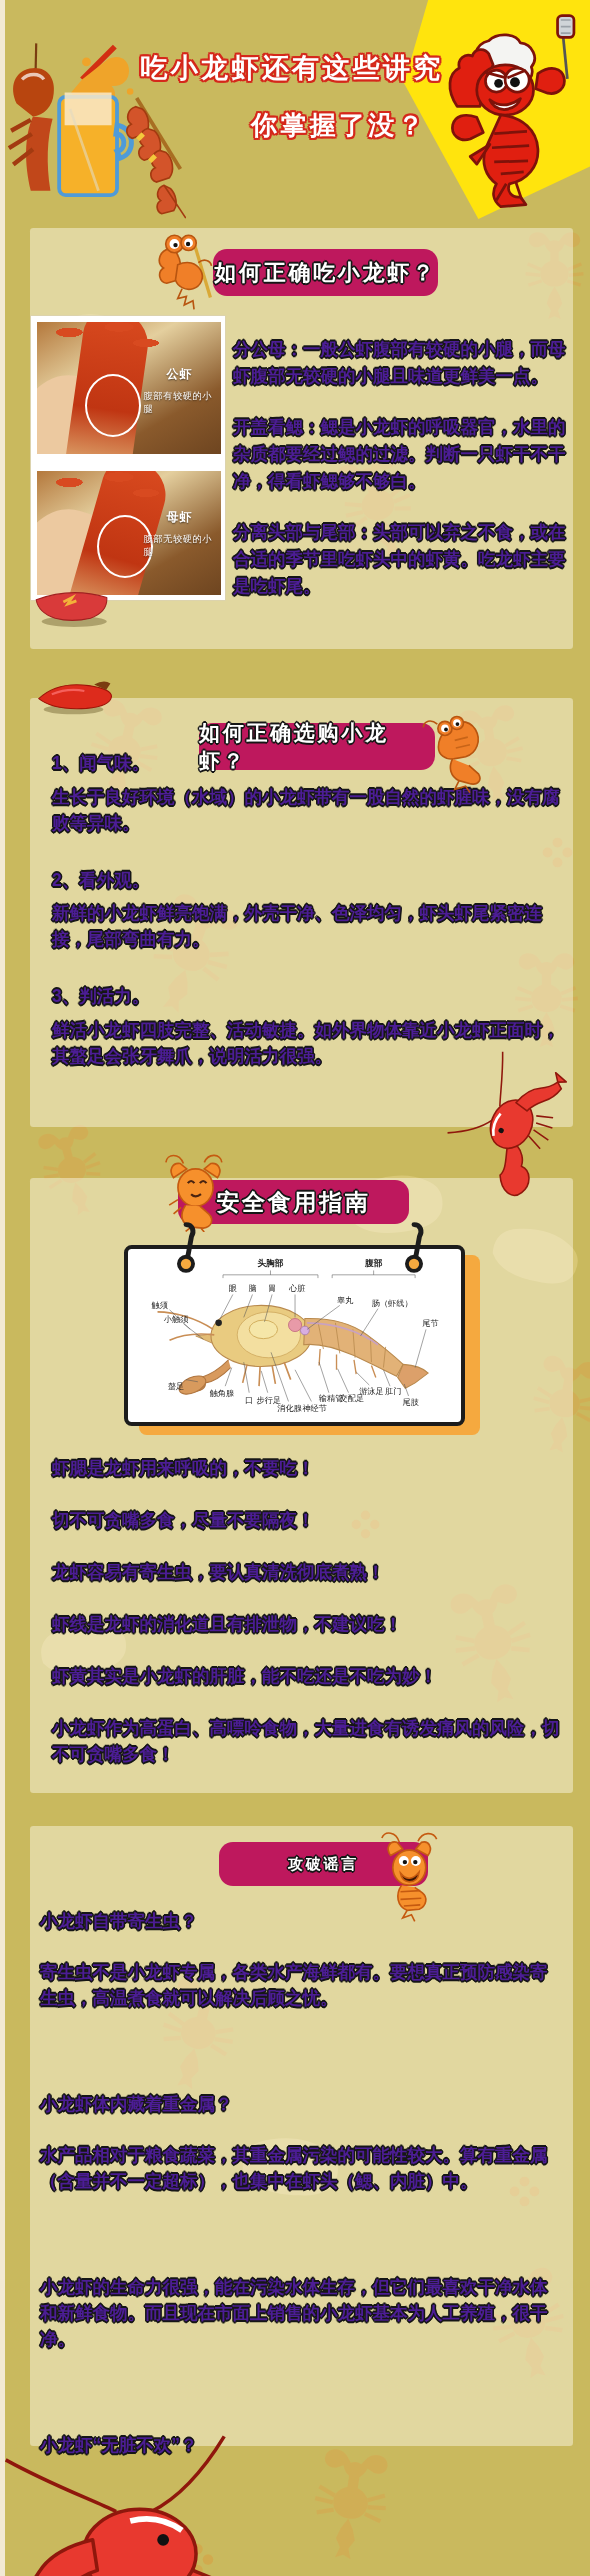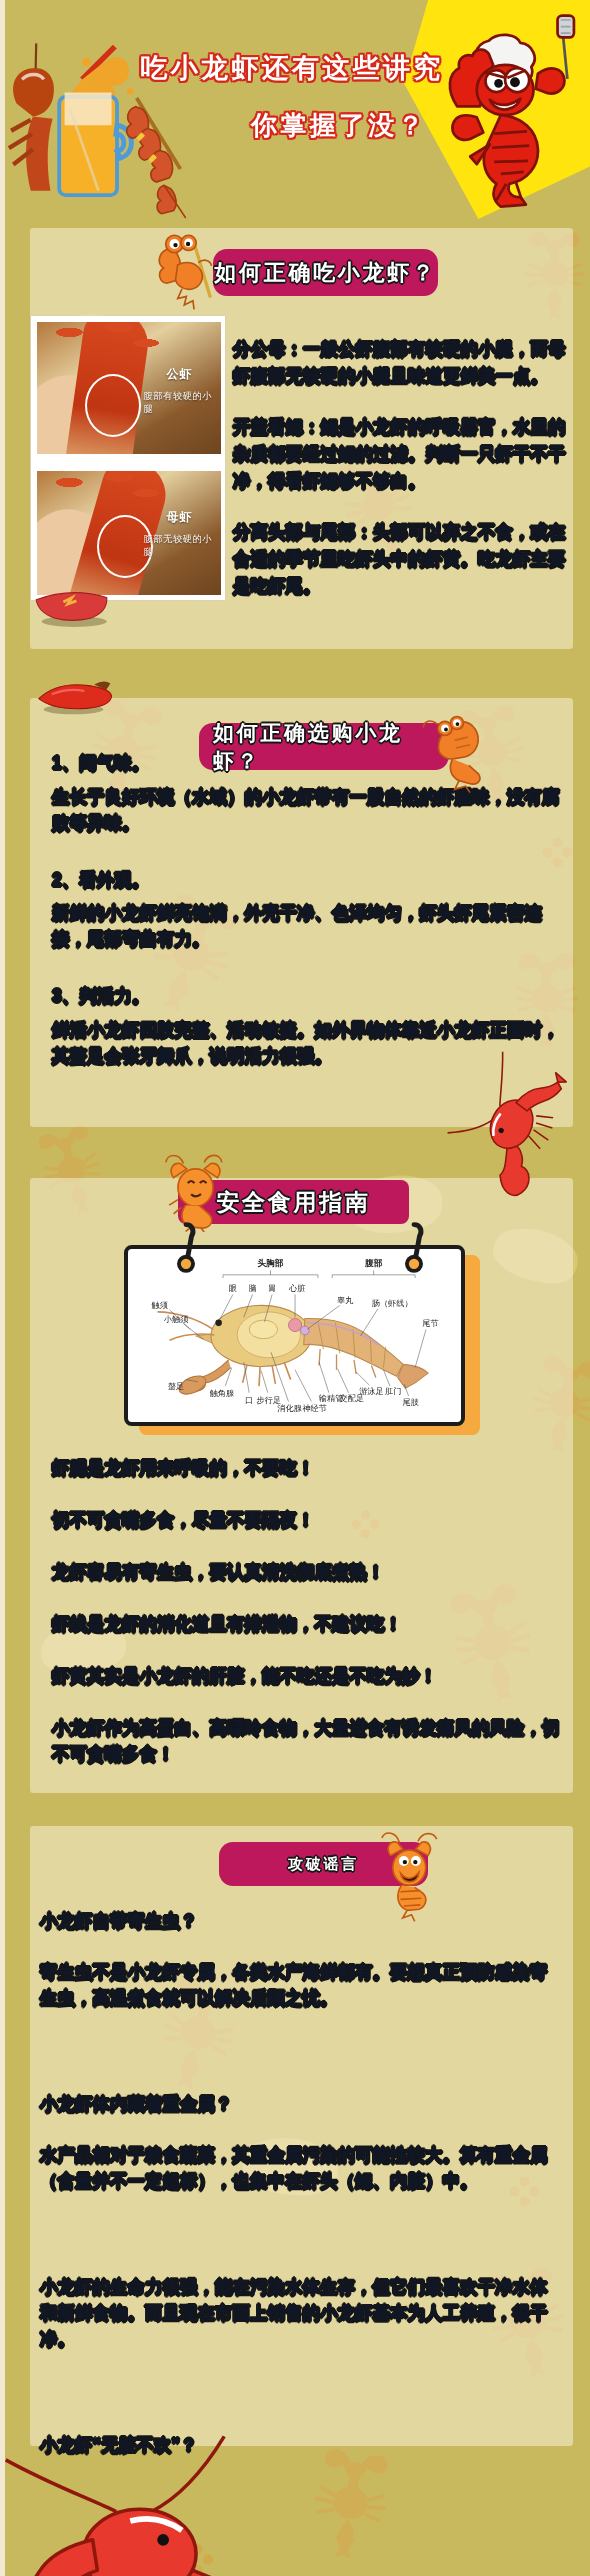--- a/index.html
+++ b/index.html
@@ -14,21 +14,21 @@
   
   .panel{position:absolute;left:30px;width:543px;background:rgba(253,249,233,0.47);
     border-radius:3.3px;z-index:1;}
   
   .badge{position:absolute;background:#be185d;border-radius:14px;display:flex;
     align-items:center;justify-content:center;z-index:3;}
   .badge-text{color:#fff;font-weight:bold;letter-spacing:2.7px;
     text-shadow:1.6px 0 0 #161616,-1.6px 0 0 #161616,0 1.6px 0 #161616,0 -1.6px 0 #161616,
       1.1px 1.1px 0 #161616,-1.1px 1.1px 0 #161616,1.1px -1.1px 0 #161616,-1.1px -1.1px 0 #161616;}
   
-  .ot{color:#0f172a;font-weight:bold;
+  .ot{color:#4c1d95;font-weight:bold;
     text-shadow:1.6px 0 0 #161616,-1.6px 0 0 #161616,0 1.6px 0 #161616,0 -1.6px 0 #161616,
       1.1px 1.1px 0 #161616,-1.1px 1.1px 0 #161616,1.1px -1.1px 0 #161616,-1.1px -1.1px 0 #161616;}
   .otr{color:#fff;font-weight:bold;
     text-shadow:2.2px 0 0 #d5281b,-2.2px 0 0 #d5281b,0 2.2px 0 #d5281b,0 -2.2px 0 #d5281b,
       1.6px 1.6px 0 #d5281b,-1.6px 1.6px 0 #d5281b,1.6px -1.6px 0 #d5281b,-1.6px -1.6px 0 #d5281b;}
   .sec1-p{font-size:17.5px;line-height:27px;margin:0 0 24px 0;}
   .item-h{font-size:17.5px;line-height:26px;margin:0 0 7.7px 0;}
   .item-b{font-size:17.5px;line-height:26px;margin:0 0 31px 0;}
   .tip{font-size:17.5px;line-height:26px;margin:0 0 26px 0;}
   .q{font-size:17.5px;line-height:26px;margin:0 0 25px 0;}
@@ -292,21 +292,21 @@
   </svg>
 
   <div class="panel" style="top:698px;height:429px;"></div>
 
   <svg class="abs" style="left:30px;top:678px;width:87px;height:38px;z-index:3" viewBox="0 0 160 70">
     <ellipse cx="80" cy="58" rx="55" ry="9" fill="#8a7d4a" opacity=".6"></ellipse>
     <path d="M16 38 Q50 6 108 14 Q150 20 150 34 Q148 52 104 56 Q44 60 16 38 Z" fill="#dd2b1c" stroke="#9d1508" stroke-width="2"></path>
     <path d="M118 12 Q136 2 148 10 L140 22" fill="#7a3c10"></path>
     <path d="M40 30 Q70 18 100 24" stroke="#f77" stroke-width="4" fill="none" opacity=".7"></path>
   </svg>
-  <div class="badge" style="left:199px;top:723px;width:236px;height:47px;padding-left:14px;">
+  <div class="badge" style="left:199px;top:723px;width:236px;height:47px;">
     <span class="badge-text" style="font-size:21px;">如何正确选购小龙虾？</span>
   </div>
   <svg class="abs" style="left:421px;top:713px;width:68px;height:82px;z-index:4" viewBox="0 0 125 150">
     <g stroke="#b85510" stroke-width="3">
       <path d="M44 34 C56 10 88 10 100 30 C112 50 102 74 82 80 L60 84 C44 86 32 76 32 62 C32 48 38 40 44 34 Z" fill="#f07f28"></path>
       <circle cx="44" cy="28" r="13" fill="#f07f28"></circle>
         <circle cx="66" cy="18" r="12" fill="#f07f28"></circle>
       <circle cx="44" cy="28" r="7" fill="#fff" stroke="none"></circle>
         <circle cx="66" cy="18" r="7" fill="#fff" stroke="none"></circle>
       <circle cx="46" cy="30" r="3.5" fill="#111" stroke="none"></circle>
@@ -324,21 +324,21 @@
     <div class="ot item-b">新鲜的小龙虾鲜亮饱满，外壳干净、色泽均匀，虾头虾尾紧密连接，尾部弯曲有力。</div>
     <div class="ot item-h">3、判活力。</div>
     <div class="ot item-b">鲜活小龙虾四肢完整、活动敏捷。如外界物体靠近小龙虾正面时，其螯足会张牙舞爪，说明活力很强。</div>
   </div>
 
   <svg class="abs" style="left:465px;top:1055px;width:137px;height:164px;z-index:3;transform:rotate(-62deg)" viewBox="0 0 250 300" width="137" height="164">
       <use href="#bigcray" width="250" height="192"></use>
     </svg>
 
   <div class="panel" style="top:1178px;height:615px;"></div>
-  <div class="badge" style="left:178px;top:1180px;width:231px;height:44px;border-radius:8px;">
+  <div class="badge" style="left:178px;top:1180px;width:231px;height:44px;">
     <span class="badge-text" style="font-size:23px;">安全食用指南</span>
   </div>
   <svg class="abs" style="left:157px;top:1147px;width:77px;height:85px;z-index:4" viewBox="0 0 140 155">
     <g stroke="#c55a10" stroke-width="3">
       <path d="M48 30 C40 10 18 12 16 28 M86 28 C94 10 116 12 118 28" fill="none"></path>
       <path d="M30 56 C20 42 28 28 42 30 L54 40 Z" fill="#f6902c"></path>
       <path d="M110 56 C120 42 112 28 98 30 L86 40 Z" fill="#f6902c"></path>
       <ellipse cx="70" cy="74" rx="32" ry="34" fill="#f6902c"></ellipse>
       <path d="M56 66 Q62 58 68 66 M78 66 Q84 58 90 66" fill="none" stroke="#4a2410" stroke-width="4"></path>
       <path d="M62 86 Q70 94 80 86" fill="none" stroke="#4a2410" stroke-width="4"></path>

